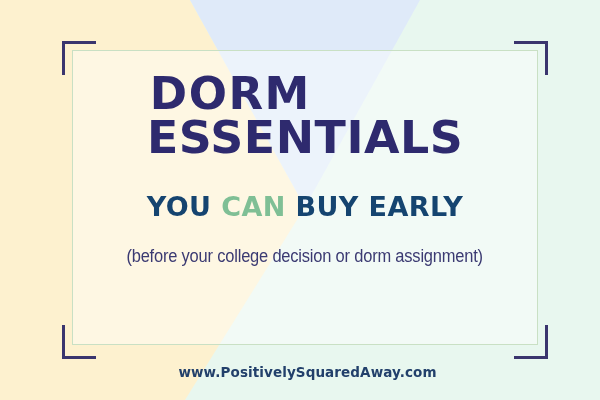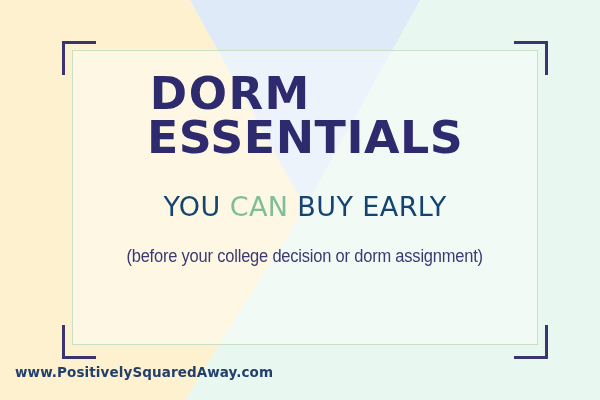--- a/index.html
+++ b/index.html
@@ -80,21 +80,21 @@
     display: block;
     font-size: 45px;
     letter-spacing: 0.5px;
     margin-top: 2px;
     transform: scaleX(1.02);
   }
 
   .subtitle {
     margin-top: 31px;
     font-size: 27px;
-    font-weight: normal;
+    font-weight: bold;
     letter-spacing: 0.4px;
     color: #154470;
     font-family: "DejaVu Sans", sans-serif;
     white-space: nowrap;
   }
   .subtitle .hl { color: #7fbf95; }
 
   .tagline {
     margin-top: 24px;
     font-size: 17.5px;
@@ -104,20 +104,21 @@
     transform: scaleX(0.94);
     white-space: nowrap;
   }
 
   
   .footer-url {
     position: absolute;
     left: 0;
     right: 0;
     top: 364px;
+    text-align: center;
     font-size: 13.5px;
     font-weight: bold;
     color: #22406b;
     font-family: "DejaVu Sans", sans-serif;
     letter-spacing: 0.1px;
     padding-left: 15px;
   }
 </style>
 </head>
 <body>

